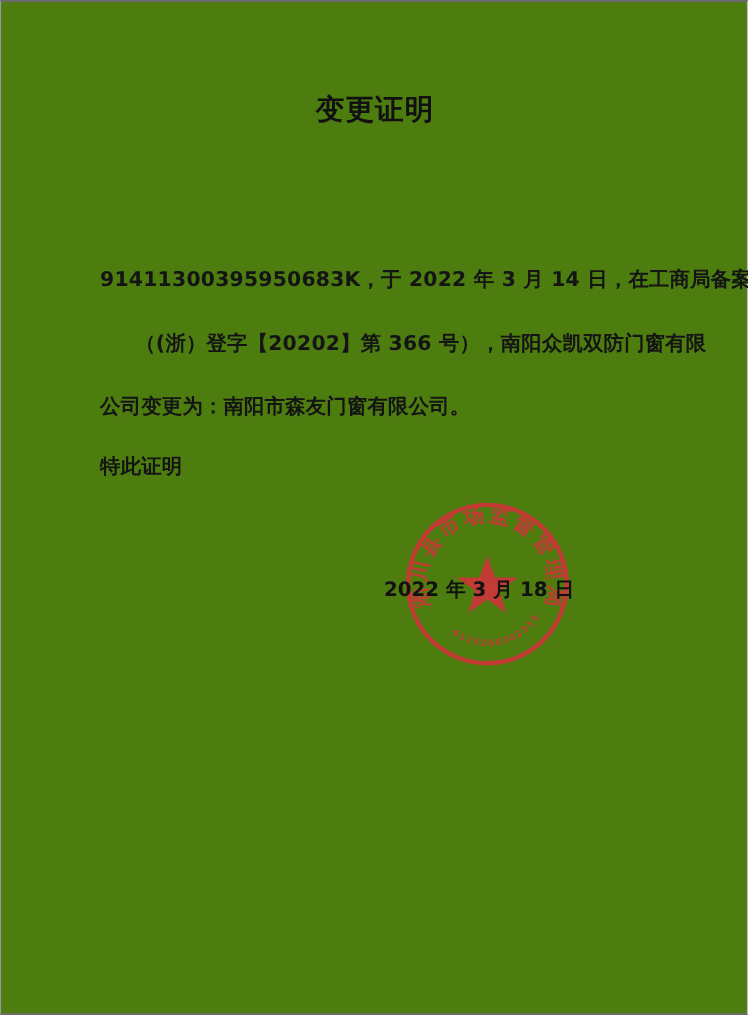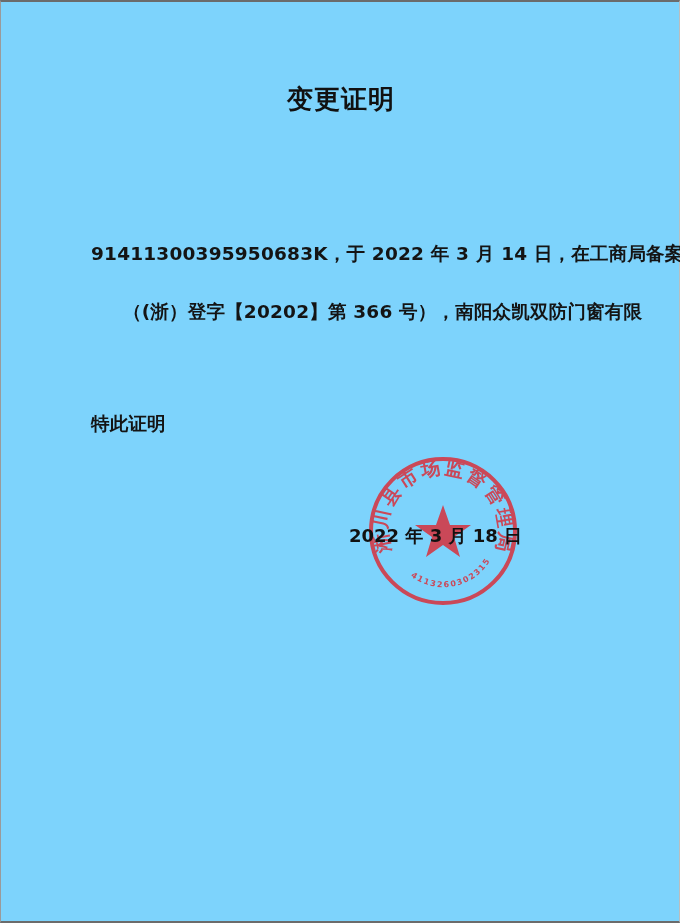--- a/index.html
+++ b/index.html
@@ -12,21 +12,21 @@
       height: 923px;
       position: relative;
       overflow: hidden;
       font-family: "DejaVu Sans", "Liberation Sans", sans-serif;
       color: #1a1a1a;
     }
     .page {
       position: absolute;
       left: 0; top: 0;
       width: 680px; height: 923px;
-      background: #7dd3fc;
+      background: #4d7c0f;
       box-sizing: border-box;
       border-top: 2px solid #6b6b6b;
       border-bottom: 2px solid #6b6b6b;
       border-left: 1px solid #9a9a9a;
       border-right: 1px solid #bdbdbd;
     }
     .title {
       position: absolute;
       left: 0; width: 680px;
       top: 80px;
@@ -68,20 +68,21 @@
   </style>
 </head>
 <body>
 
 <div class="page">
 
   <div class="title">变更证明</div>
 
   <div class="line l2">91411300395950683K，于 2022 年 3 月 14 日，在工商局备案</div>
   <div class="line l3">（(浙）登字【20202】第 366 号），南阳众凯双防门窗有限</div>
+  <div class="line l4">公司变更为：南阳市森友门窗有限公司。</div>
   <div class="line l5">特此证明</div>
 
   <div class="seal">
     <svg width="152" height="152" viewBox="0 0 152 152">
       <defs>
         <path id="arcTop" d="M 26,100 A 56,56 0 1 1 128,96" fill="none"></path>
         <path id="arcBottom" d="M 40,118 A 54,54 0 0 0 124,104" fill="none"></path>
       </defs>
       <circle cx="76" cy="76" r="72" fill="none" stroke="#d8303c" stroke-width="4"></circle>
       <text font-family="DejaVu Sans, sans-serif" font-size="19" fill="#d8303c" font-weight="bold" letter-spacing="3">

